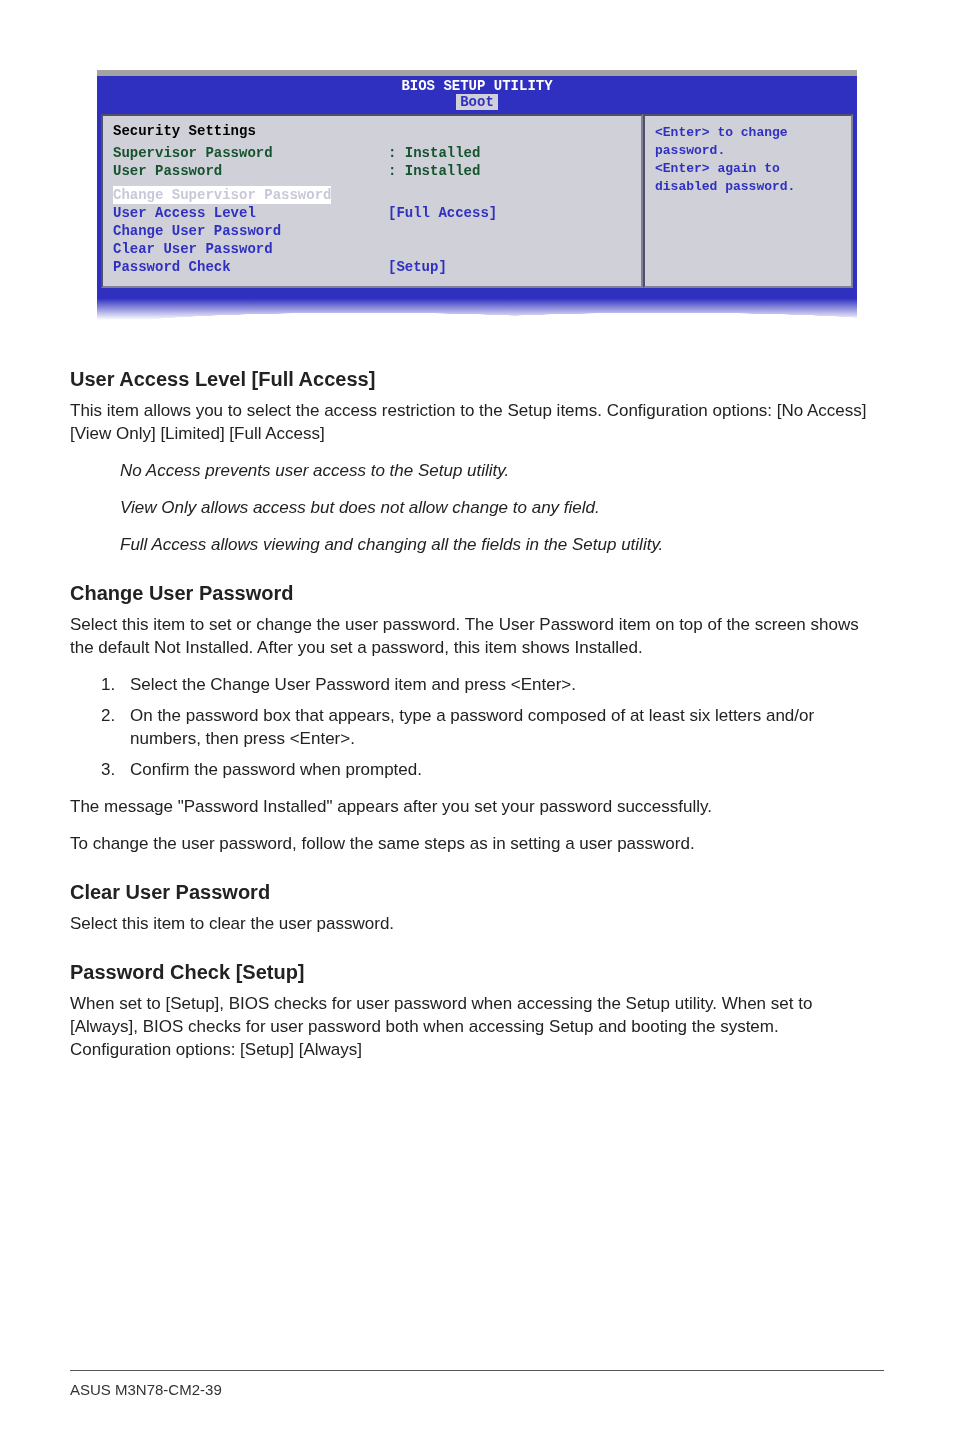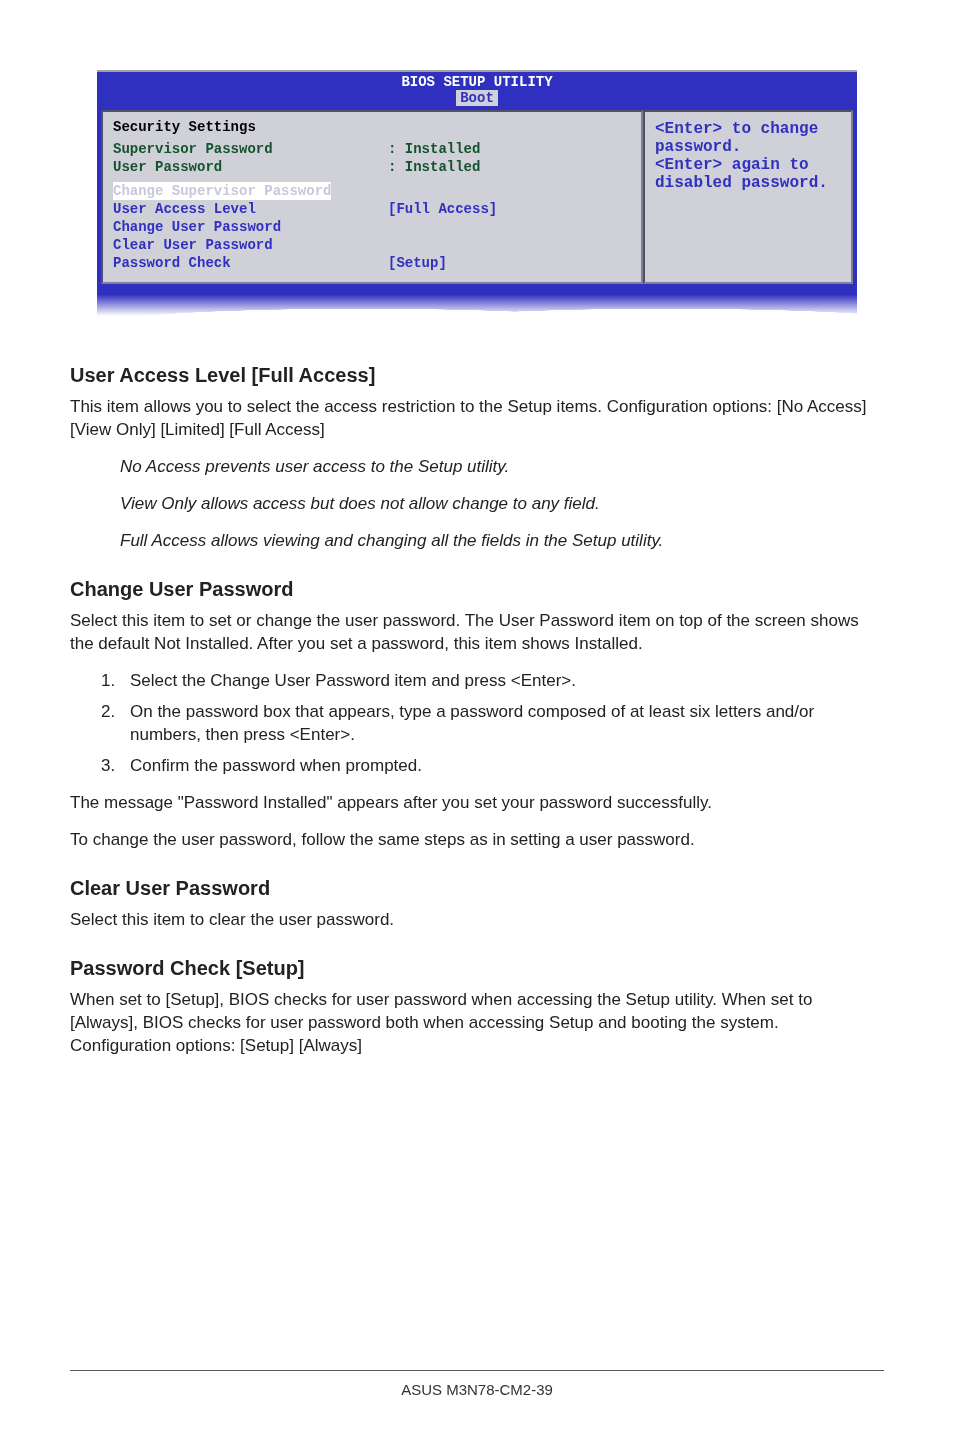--- a/index.html
+++ b/index.html
@@ -22,21 +22,21 @@
     }
     .bios-title {
       background: #3030c0;
       font-family: "Courier New", monospace;
       font-weight: bold;
       text-align: center;
       color: #fff;
       font-size: 14px;
       padding: 2px 0 0 0;
       line-height: 16px;
-      border-top: 2px solid #a3a3a3;
+      border-top: 6px solid #a3a3a3;
     }
     .bios-tab {
       background: #3030c0;
       text-align: center;
       font-family: "Courier New", monospace;
       font-weight: bold;
       color: #3030c0;
       font-size: 14px;
       line-height: 16px;
     }
@@ -78,21 +78,21 @@
     .bios-row { display: flex; }
     .bios-row .label { width: 275px; }
     .bios-right {
       width: 210px;
       background: #d0d0d8;
       border: 2px solid #808098;
       border-top-color: #505068;
       border-left-color: #505068;
       padding: 8px 10px;
       font-family: "Courier New", monospace;
-      font-size: 16px;
+      font-size: 13px;
       color: #3030c0;
       font-weight: bold;
       line-height: 18px;
     }
     .bios-fade {
       height: 22px;
       width: 760px;
       margin: 0 auto;
       background: linear-gradient(to top, rgba(0,0,0,0), #3030c0 98%);
       position: relative;
@@ -138,21 +138,21 @@
 
     
     .footer {
       position: absolute;
       bottom: 40px;
       left: 70px;
       right: 70px;
       border-top: 1px solid #555;
       padding-top: 10px;
       display: flex;
-      justify-content: center;
+      justify-content: flex-start;
       font-size: 15px;
       color: #333;
     }
   </style>
 </head>
 <body>
 
 <div class="page">
 
   <div class="bios-wrap">

